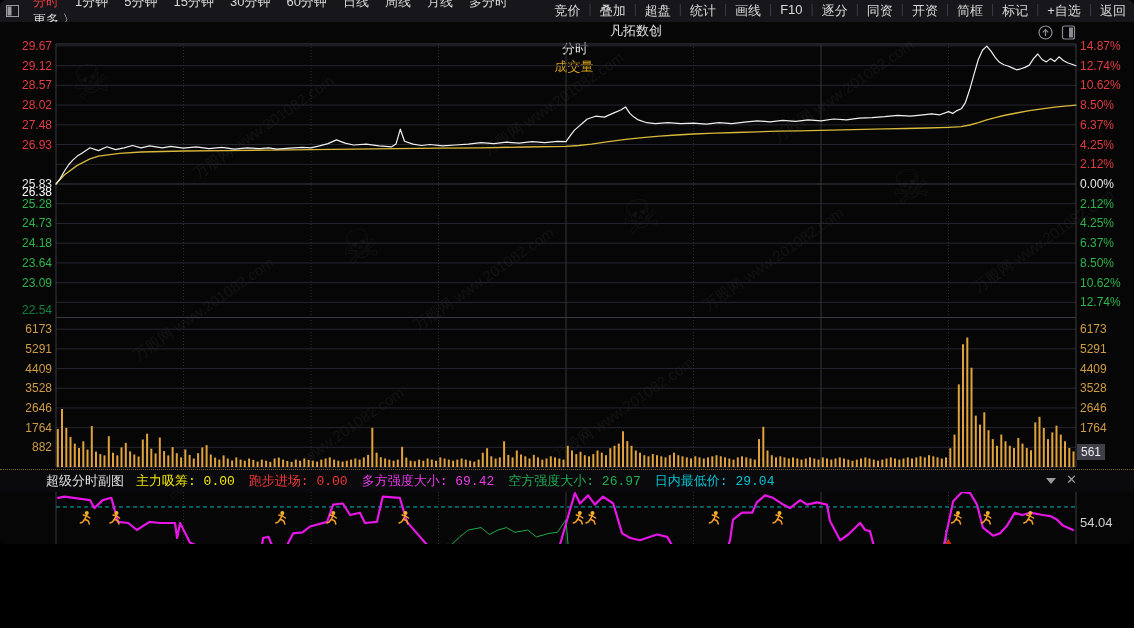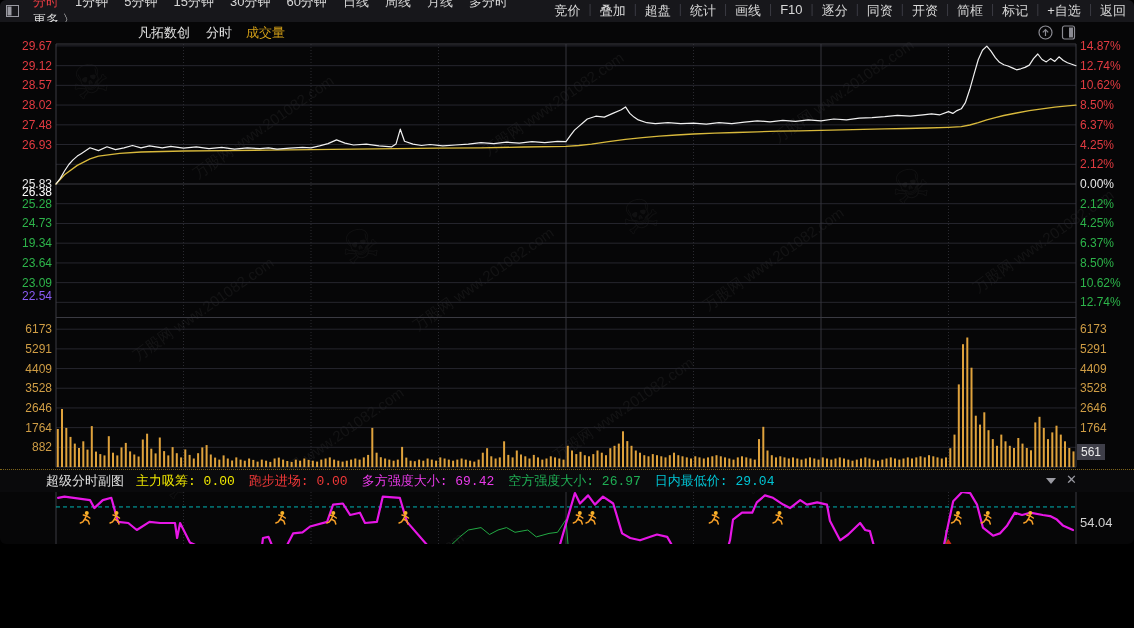--- a/index.html
+++ b/index.html
@@ -8,21 +8,21 @@
   
   .topbar{position:absolute;top:0;left:0;right:0;height:22px;background:#17171b;
           border-bottom:1px solid #000;display:flex;align-items:center;font-size:13px;}
   .tb-icon{margin:0 6px 0 6px;display:flex;align-items:center;}
   .tb-item{padding:0 8px;white-space:nowrap;color:#d8d8d8;cursor:default;}
   .tb-item.active{color:#e23b41;}
   .tb-right{margin-left:auto;display:flex;align-items:flex-start;}
   .tb-sep{color:#3c3c44;font-size:12px;}
   
   .title-row{position:absolute;top:22px;left:0;right:0;height:22px;display:flex;
-             align-items:center;font-size:13px;background:#060607;}
+             align-items:center;font-size:13px;background:#060607;flex-direction:column;}
   .title-row .t-name{margin-left:138px;color:#e2e2e2;}
   .title-row .t-period{margin-left:16px;color:#e2e2e2;}
   .title-row .t-vol{margin-left:14px;color:#d4a017;}
   .corner-icons{position:absolute;left:1038px;top:25px;display:flex;gap:8px;}
   
   .lbl{position:absolute;font-size:12px;line-height:14px;white-space:nowrap;}
   .lbl.r{left:0;width:52px;text-align:right;}
   .lbl.pr{left:1080px;}
   .badge-561{position:absolute;left:1077px;top:444px;background:#3f3f49;color:#ececec;
              font-size:12px;height:16px;line-height:16px;padding:0 4px;}
@@ -511,24 +511,24 @@
       <div class="lbl r" style="top: 38.8949px; color: rgb(226, 59, 65);">29.67</div>
       <div class="lbl r" style="top: 58.6773px; color: rgb(226, 59, 65);">29.12</div>
       <div class="lbl r" style="top: 78.3667px; color: rgb(226, 59, 65);">28.57</div>
       <div class="lbl r" style="top: 98.0563px; color: rgb(226, 59, 65);">28.02</div>
       <div class="lbl r" style="top: 117.839px; color: rgb(226, 59, 65);">27.48</div>
       <div class="lbl r" style="top: 137.528px; color: rgb(226, 59, 65);">26.93</div>
       <div class="lbl r" style="top: 148px; color: #ffffff; margin-top: 37px;">26.38</div>
       <div class="lbl r" style="top: 177px; color: rgb(232, 232, 232);">25.83</div>
       <div class="lbl r" style="top: 196.69px; color: rgb(45, 180, 74);">25.28</div>
       <div class="lbl r" style="top: 216.472px; color: rgb(45, 180, 74);">24.73</div>
-      <div class="lbl r" style="top: 236.161px; color: rgb(45, 180, 74);">19.34</div>
+      <div class="lbl r" style="top: 236.161px; color: rgb(45, 180, 74);">24.18</div>
       <div class="lbl r" style="top: 255.944px; color: rgb(45, 180, 74);">23.64</div>
       <div class="lbl r" style="top: 275.633px; color: rgb(45, 180, 74);">23.09</div>
-      <div class="lbl r" style="top: 289px; color: #8b5cf6;">22.54</div>
+      <div class="lbl r" style="top: 303px; color: #15803d;">22.54</div>
       <div class="lbl pr" style="top: 38.8949px; color: rgb(226, 59, 65);">14.87%</div>
       <div class="lbl pr" style="top: 58.6773px; color: rgb(226, 59, 65);">12.74%</div>
       <div class="lbl pr" style="top: 78.3667px; color: rgb(226, 59, 65);">10.62%</div>
       <div class="lbl pr" style="top: 98.0563px; color: rgb(226, 59, 65);">8.50%</div>
       <div class="lbl pr" style="top: 117.839px; color: rgb(226, 59, 65);">6.37%</div>
       <div class="lbl pr" style="top: 137.528px; color: rgb(226, 59, 65);">4.25%</div>
       <div class="lbl pr" style="top: 157.31px; color: rgb(226, 59, 65);">2.12%</div>
       <div class="lbl pr" style="top: 177px; color: rgb(232, 232, 232);">0.00%</div>
       <div class="lbl pr" style="top: 196.69px; color: rgb(45, 180, 74);">2.12%</div>
       <div class="lbl pr" style="top: 216.472px; color: rgb(45, 180, 74);">4.25%</div>

